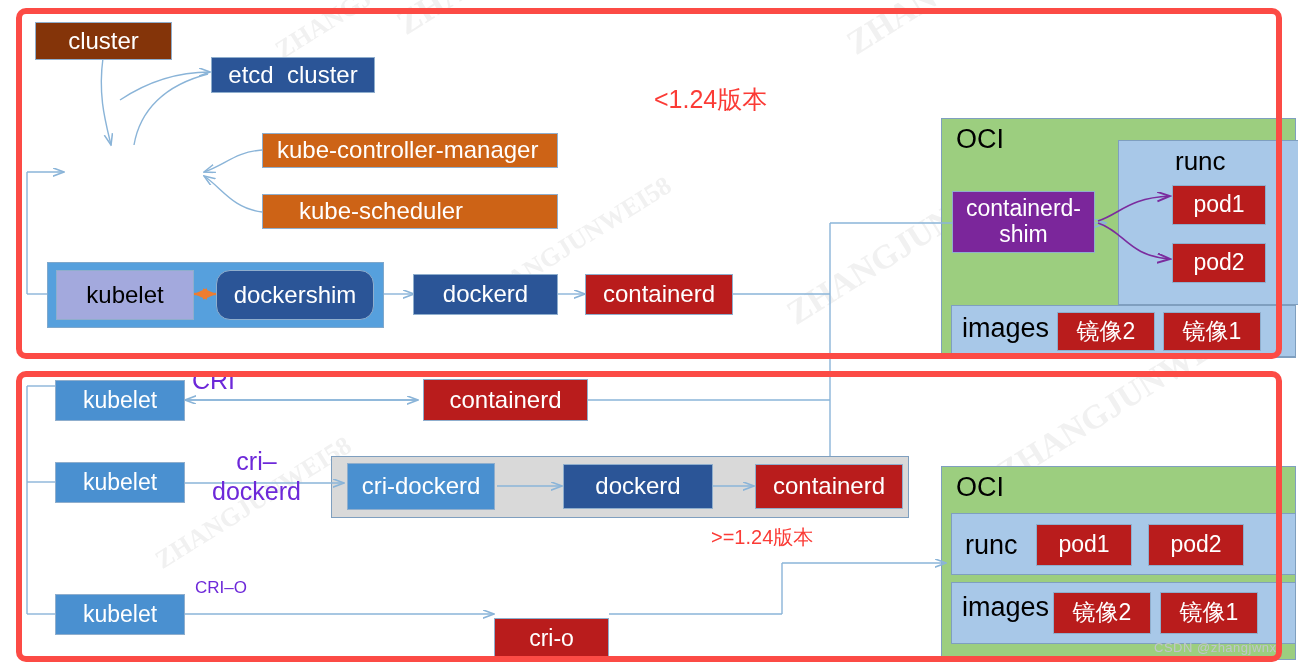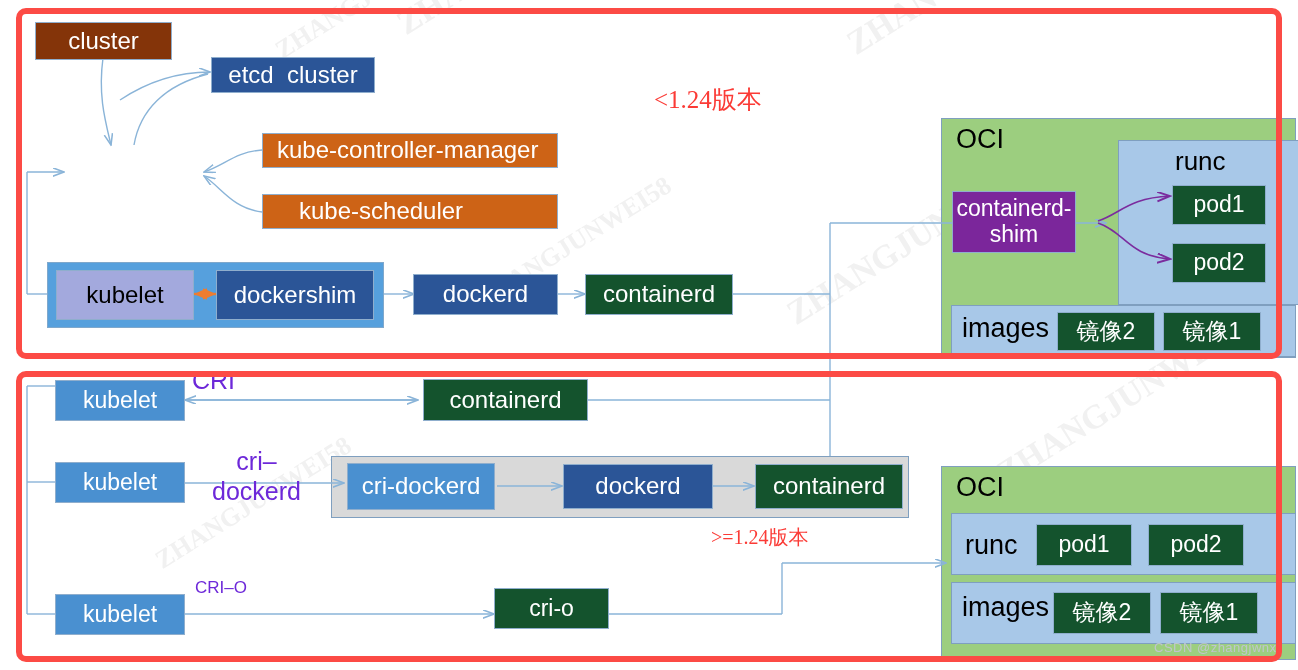--- a/index.html
+++ b/index.html
@@ -14,42 +14,42 @@
     color:#ffffff;
     border:1px solid #8faecd;
     text-align:center;
     line-height:1.12;
     white-space:pre;
   }
   .node.left{justify-content:flex-start;padding-left:14px;}
   .dark-brown{background:#843409;}
   .orange{background:#cd6316;}
   .navy{background:#2b5597;}
-  .steel{background:#14532d;}
+  .steel{background:#b91c1c;}
   .mid-blue{background:#4a90d0;}
   .lav{background:#a3a9dd;color:#000000;}
   .purple{background:#7b269b;}
   .group-blue{background:#56a0dd;border:1px solid #7fa8cc;}
   .group-gray{background:#d9d9d9;border:1px solid #7f9fbf;}
   .group-green{background:#9cce7f;border:1px solid #7f9fbf;}
   .group-lblue{background:#a8c8e8;border:1px solid #7f9fbf;}
 
   .grp{position:absolute;box-sizing:border-box;}
   .grp-label{position:absolute;color:#000;}
 
   
   .redframe{
     position:absolute;box-sizing:border-box;
     border:6px solid #fc4b45;border-radius:10px;
     background:transparent;pointer-events:none;
   }
 
   
   .txt{position:absolute;color:#6d28d9;white-space:pre;}
-  .redtxt{position:absolute;color:#fb3b36;white-space:pre;font-family:Liberation Serif, serif;}
+  .redtxt{position:absolute;color:#fb3b36;white-space:pre;}
 
   svg.lines{position:absolute;left:0;top:0;width:1298px;height:670px;overflow:visible;}
 
   .wm{position:absolute;color:#bfc6cc;font-size:13px;letter-spacing:.5px;}
   .wm-big{position:absolute;color:#f1f1f1;font-size:34px;font-weight:bold;
           transform:rotate(-32deg);transform-origin:0 0;white-space:pre;
           font-family:"Liberation Serif",serif;}
 </style>
 </head>
 <body>
@@ -165,27 +165,27 @@
 
   <div class="node navy" style="left:211px;top:57px;width:164px;height:36px;font-size:24px;">etcd  cluster</div>
 
 
   <div class="node orange left" style="left:262px;top:133px;width:296px;height:35px;font-size:24px;">kube-controller-manager</div>
 
   <div class="node orange left" style="left:262px;top:194px;width:296px;height:35px;font-size:24px;padding-left:36px;">kube-scheduler</div>
 
   <div class="node lav" style="left:56px;top:270px;width:138px;height:50px;font-size:24px;">kubelet</div>
 
-  <div class="node navy" style="left:216px;top:270px;width:158px;height:50px;font-size:24px;">dockershim</div>
+  <div class="node navy" style="left:216px;top:270px;width:158px;height:50px;font-size:24px;border-radius:14px;">dockershim</div>
 
   <div class="node navy" style="left:413px;top:274px;width:145px;height:41px;font-size:24px;">dockerd</div>
 
   <div class="node steel" style="left:585px;top:274px;width:148px;height:41px;font-size:24px;">containerd</div>
 
-  <div class="node purple" style="left:952px;top:191px;width:124px;height:62px;font-size:23px;">containerd-
+  <div class="node purple" style="left:952px;top:191px;width:143px;height:62px;font-size:23px;">containerd-
 shim</div>
 
   <div class="node steel" style="left:1172px;top:185px;width:94px;height:40px;font-size:23px;">pod1</div>
   <div class="node steel" style="left:1172px;top:243px;width:94px;height:40px;font-size:23px;">pod2</div>
 
   <div class="node steel" style="left:1057px;top:312px;width:98px;height:39px;font-size:23px;">镜像2</div>
   <div class="node steel" style="left:1163px;top:312px;width:98px;height:39px;font-size:23px;">镜像1</div>
 
   <div class="redtxt" style="left:654px;top:83px;font-size:25px;">&lt;1.24版本</div>
 
@@ -196,21 +196,21 @@
   <div class="node mid-blue" style="left:55px;top:462px;width:130px;height:41px;font-size:23px;">kubelet</div>
   <div class="txt" style="left:212px;top:447px;font-size:25px;text-align:center;line-height:1.18;">cri–
 dockerd</div>
 
   <div class="node mid-blue" style="left:347px;top:463px;width:148px;height:47px;font-size:24px;">cri-dockerd</div>
   <div class="node navy" style="left:563px;top:464px;width:150px;height:45px;font-size:24px;">dockerd</div>
   <div class="node steel" style="left:755px;top:464px;width:148px;height:45px;font-size:24px;">containerd</div>
 
   <div class="node mid-blue" style="left:55px;top:594px;width:130px;height:41px;font-size:23px;">kubelet</div>
   <div class="txt" style="left:195px;top:578px;font-size:17px;">CRI–O</div>
-  <div class="node steel" style="left:494px;top:588px;width:115px;height:41px;font-size:23px;">cri-o</div>
+  <div class="node steel" style="left:494px;top:618px;width:115px;height:41px;font-size:23px;">cri-o</div>
 
   <div class="redtxt" style="left:711px;top:524px;font-size:20px;">&gt;=1.24版本</div>
 
   <div class="node steel" style="left:1036px;top:524px;width:96px;height:42px;font-size:23px;">pod1</div>
   <div class="node steel" style="left:1148px;top:524px;width:96px;height:42px;font-size:23px;">pod2</div>
   <div class="node steel" style="left:1053px;top:592px;width:98px;height:42px;font-size:23px;">镜像2</div>
   <div class="node steel" style="left:1160px;top:592px;width:98px;height:42px;font-size:23px;">镜像1</div>
 
   <div class="redframe" style="left:16px;top:8px;width:1266px;height:351px;"></div>
   <div class="redframe" style="left:16px;top:371px;width:1266px;height:291px;"></div>

